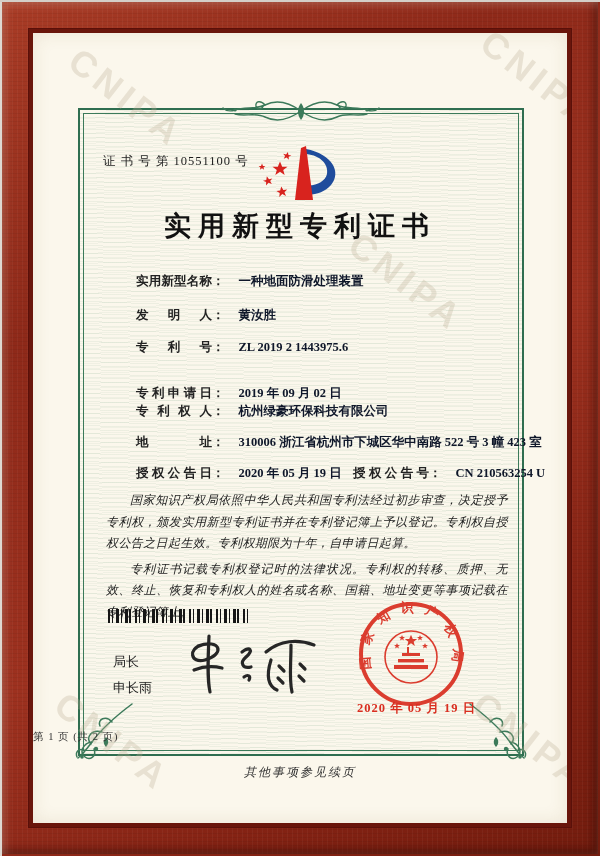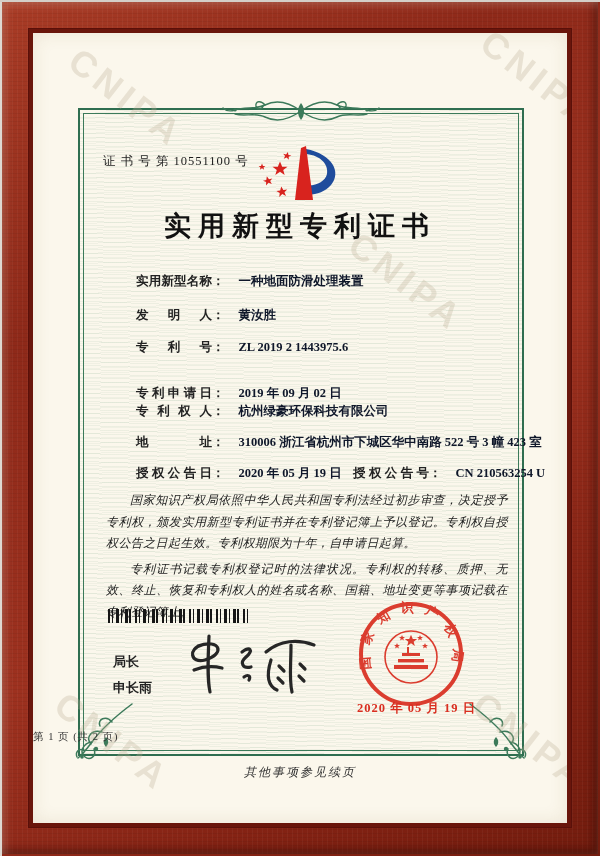--- a/index.html
+++ b/index.html
@@ -45,21 +45,21 @@
   .pair2{position:absolute;left:217px;top:0;white-space:nowrap;}
   .paras{left:102px;top:486px;width:410px;font-size:12px;line-height:21.5px;
     text-align:justify;font-style:italic;color:#222;letter-spacing:.4px;}
   .paras p{margin:4px;text-indent:2em;}
   .barcode{left:108px;top:609px;width:140px;height:14px;
     background:repeating-linear-gradient(90deg,
       #161616 0 2px,transparent 2px 4px,#161616 4px 5px,transparent 5px 8px,
       #161616 8px 11px,transparent 11px 13px,#161616 13px 14px,transparent 14px 17px,
       #161616 17px 20px,transparent 20px 21px,#161616 21px 23px,transparent 23px 27px);}
   .director{left:113px;top:649px;font-family:"Liberation Sans",sans-serif;
-    font-weight:bold;font-size:13px;color:#222;line-height:26px;}
+    font-weight:normal;font-size:13px;color:#222;line-height:26px;}
   .signature{left:178px;top:630px;}
   .seal{left:356px;top:599px;}
   .seal-date{left:356px;top:700px;font-size:12.5px;font-weight:bold;color:#d92e20;
     letter-spacing:1px;z-index:4;}
   .page-note{left:0;right:0;top:730px;text-align:left;font-size:10.5px;color:#333;
     letter-spacing:1px;}
   .cont-note{left:0;right:0;top:764px;text-align:center;font-size:12px;font-style:italic;
     color:#333;letter-spacing:2px;}
 </style>
 </head>

